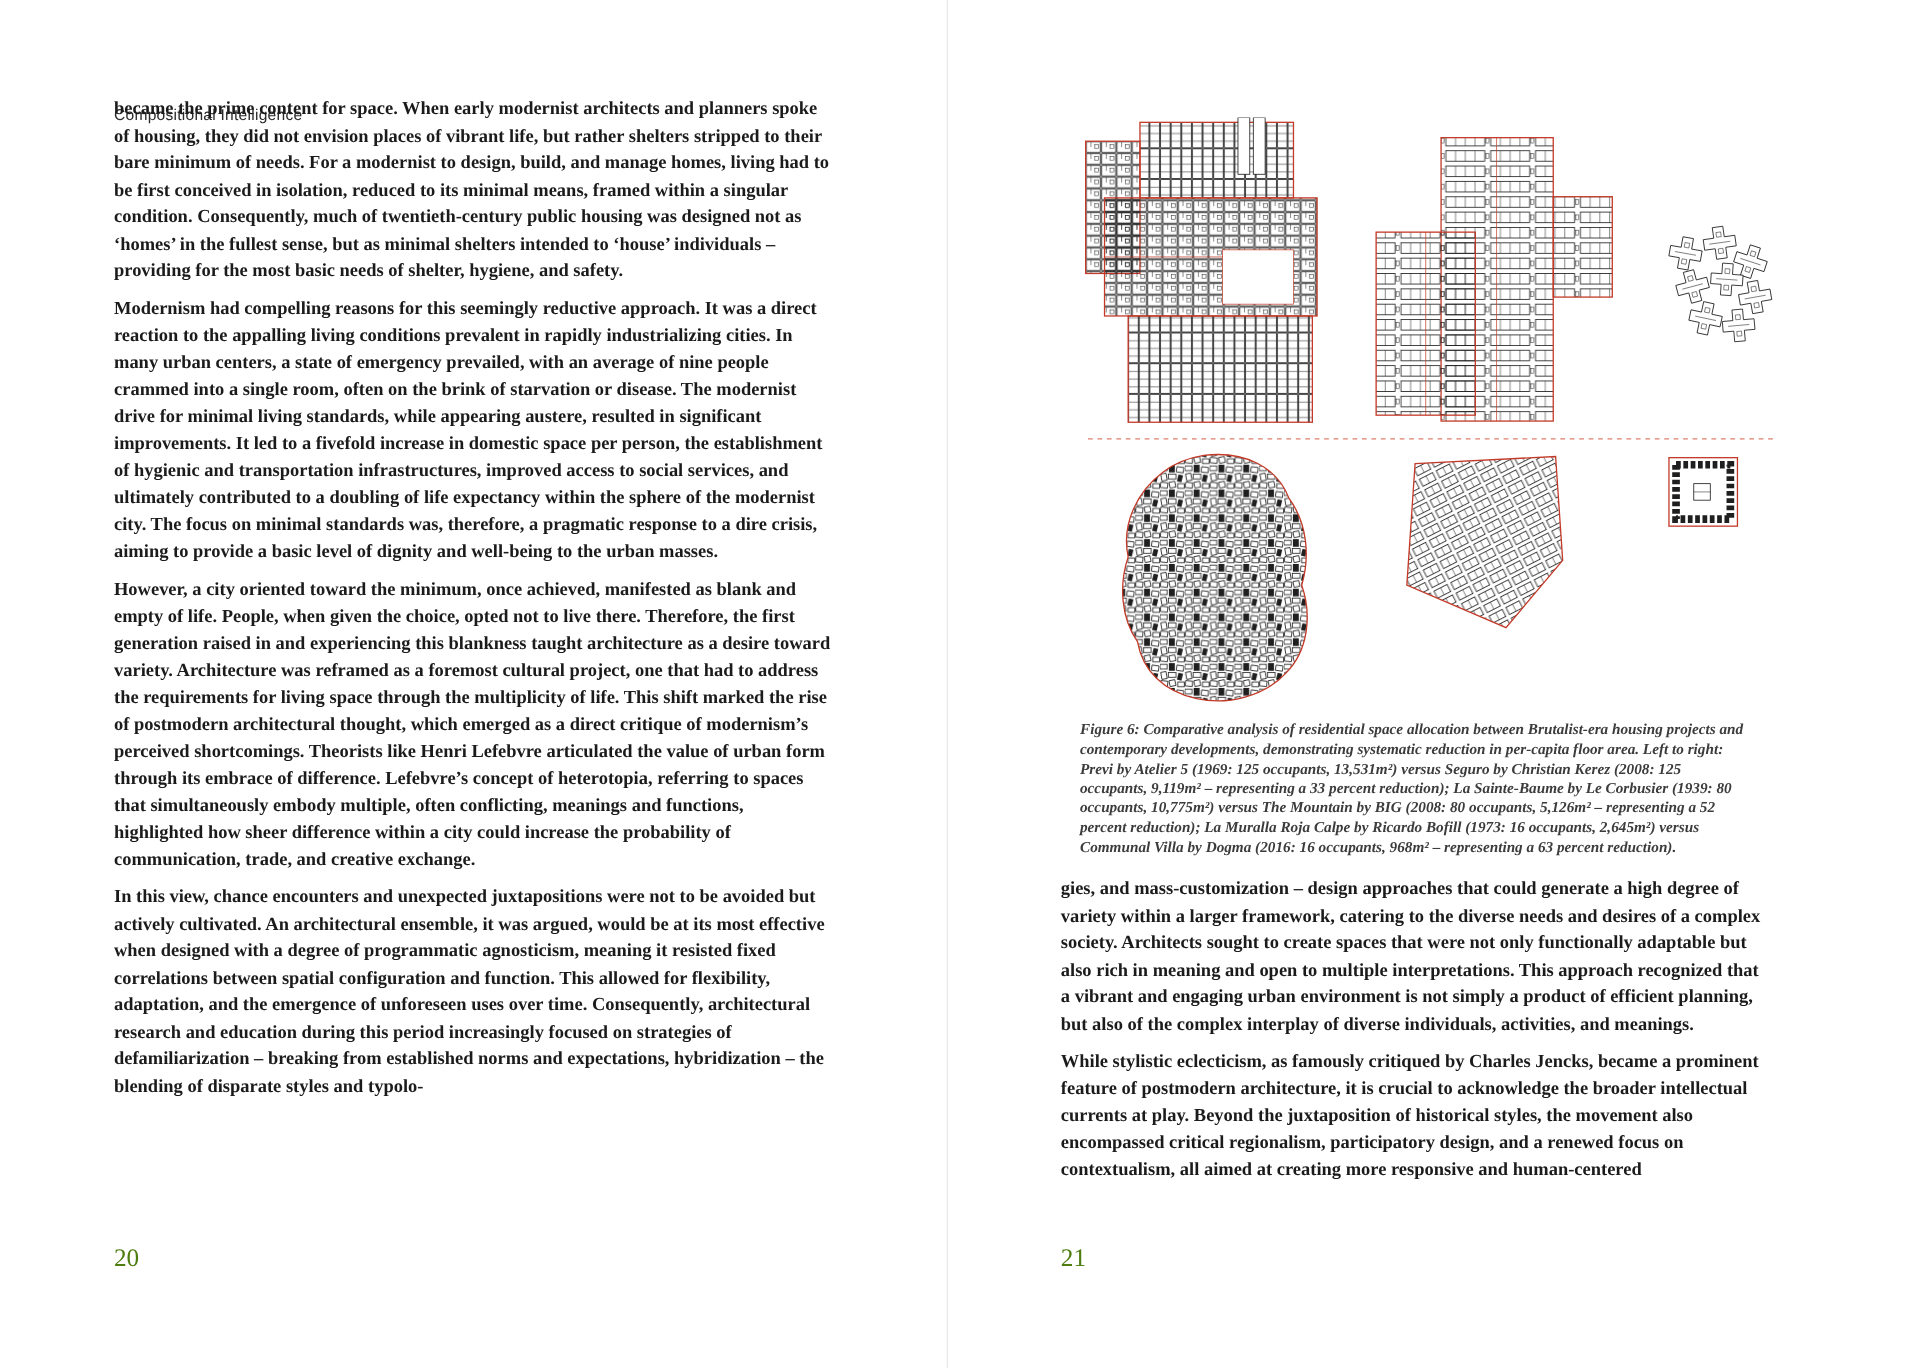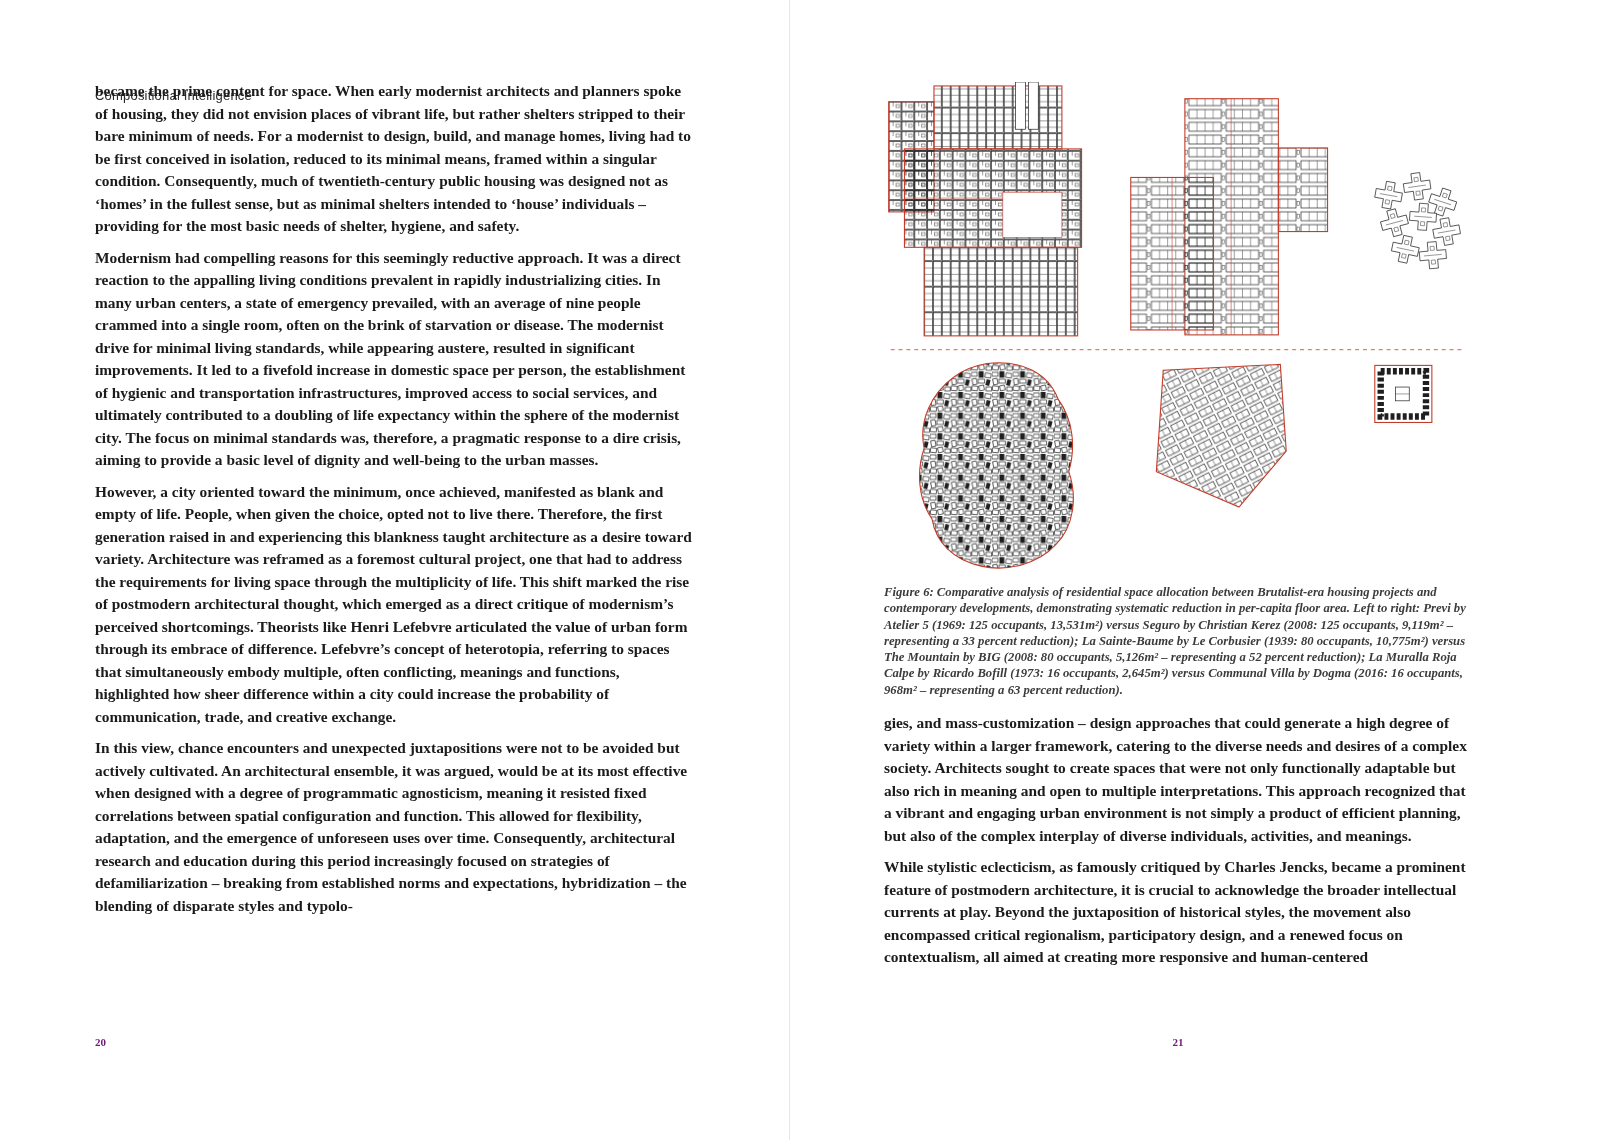--- a/index.html
+++ b/index.html
@@ -17,28 +17,28 @@
     position:absolute;top:42px;
     font-family:"Liberation Sans","DejaVu Sans",sans-serif;
     font-size:13px;color:#2a2a2a;letter-spacing:.2px;
   }
   .rh-left{left:95px;width:600px;text-align:left;margin-top:46px;}
   .rh-right{left:884px;width:588px;text-align:left;}
   .textcol{position:absolute;font-size:15.4px;line-height:22.5px;font-weight:bold;}
   .col-left{left:95px;top:80px;width:600px;}
   .col-right{left:884px;top:82px;width:588px;}
   p.body{margin:0 0 9px 0;text-align:left;}
-  figure{margin:0;padding:0;}
+  figure{margin:16px;padding:0;}
   .figsvg{display:block;}
   .caption{
     margin:10px 0 14px 0;font-style:italic;font-size:12.7px;line-height:16.3px;color:#3c3c3c;
   }
-  .pagenum{position:absolute;top:1036px;font-size:11px;color:#701a75;font-weight:bold;}
+  .pagenum{position:absolute;top:1036px;font-size:21px;color:#4d7c0f;}
   .pn-left{left:95px;}
-  .pn-right{left:884px;width:588px;text-align:center;}
+  .pn-right{left:884px;width:588px;text-align:left;}
   svg .ink-thin{stroke:var(--fig-ink);stroke-width:.7;}
   svg .ink-hair{stroke:var(--fig-ink);stroke-width:.45;}
   svg .red-stroke{stroke:var(--fig-red);stroke-width:1.1;}
   svg .red-hair{stroke:var(--fig-red);stroke-width:.6;}
   svg .dash{stroke:var(--fig-dash);stroke-width:1.1;stroke-dasharray:4 4;}
 </style>
 </head>
 <body>
 
 <div class="spread">

